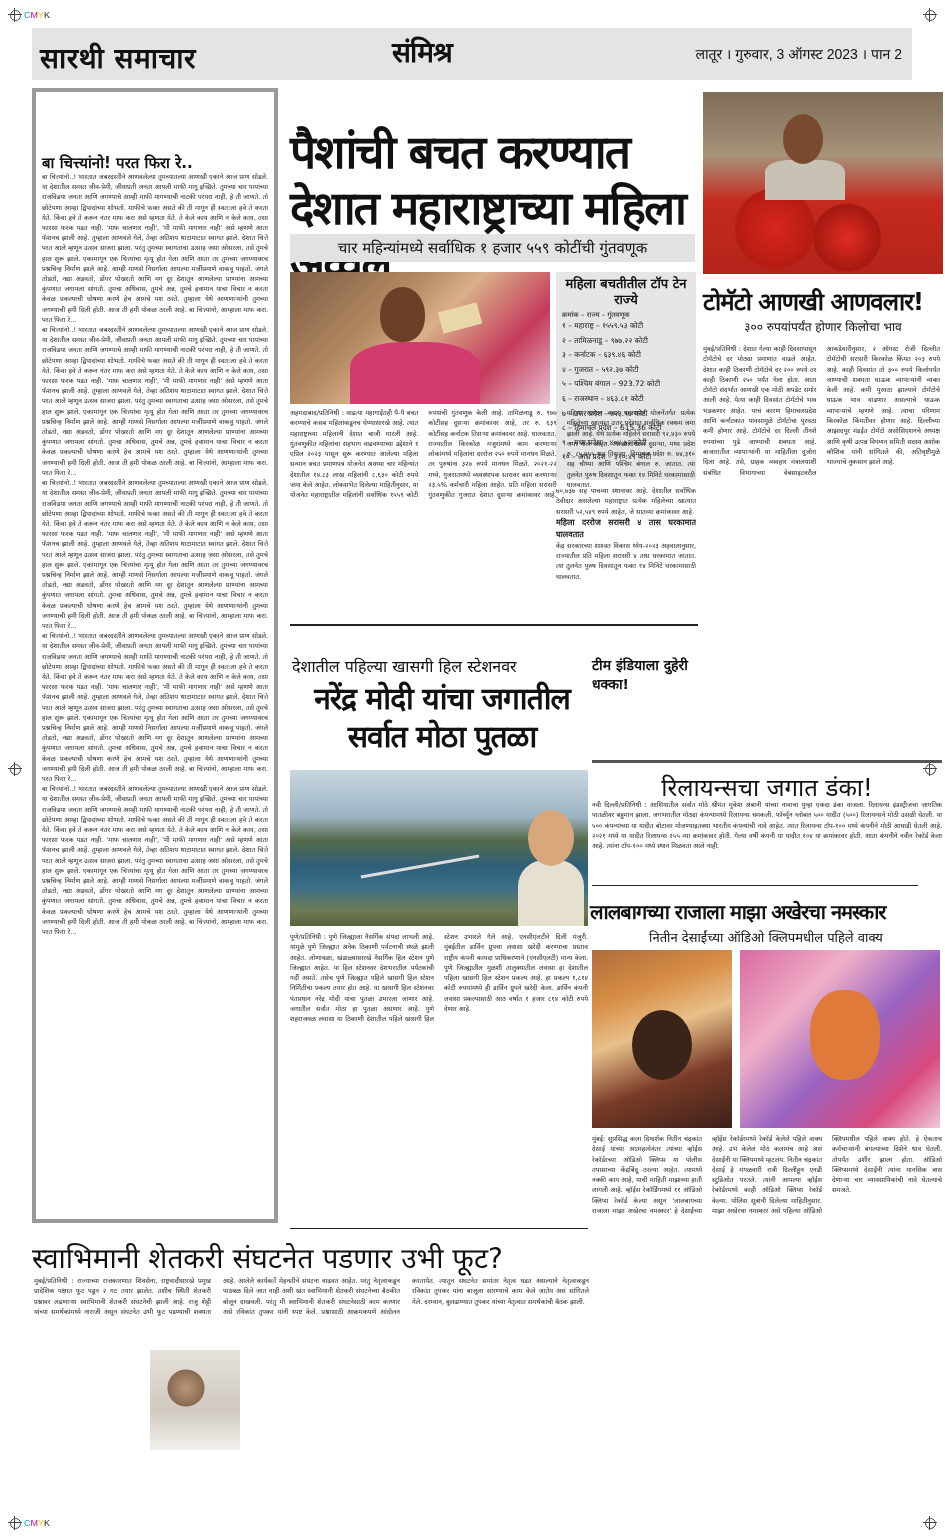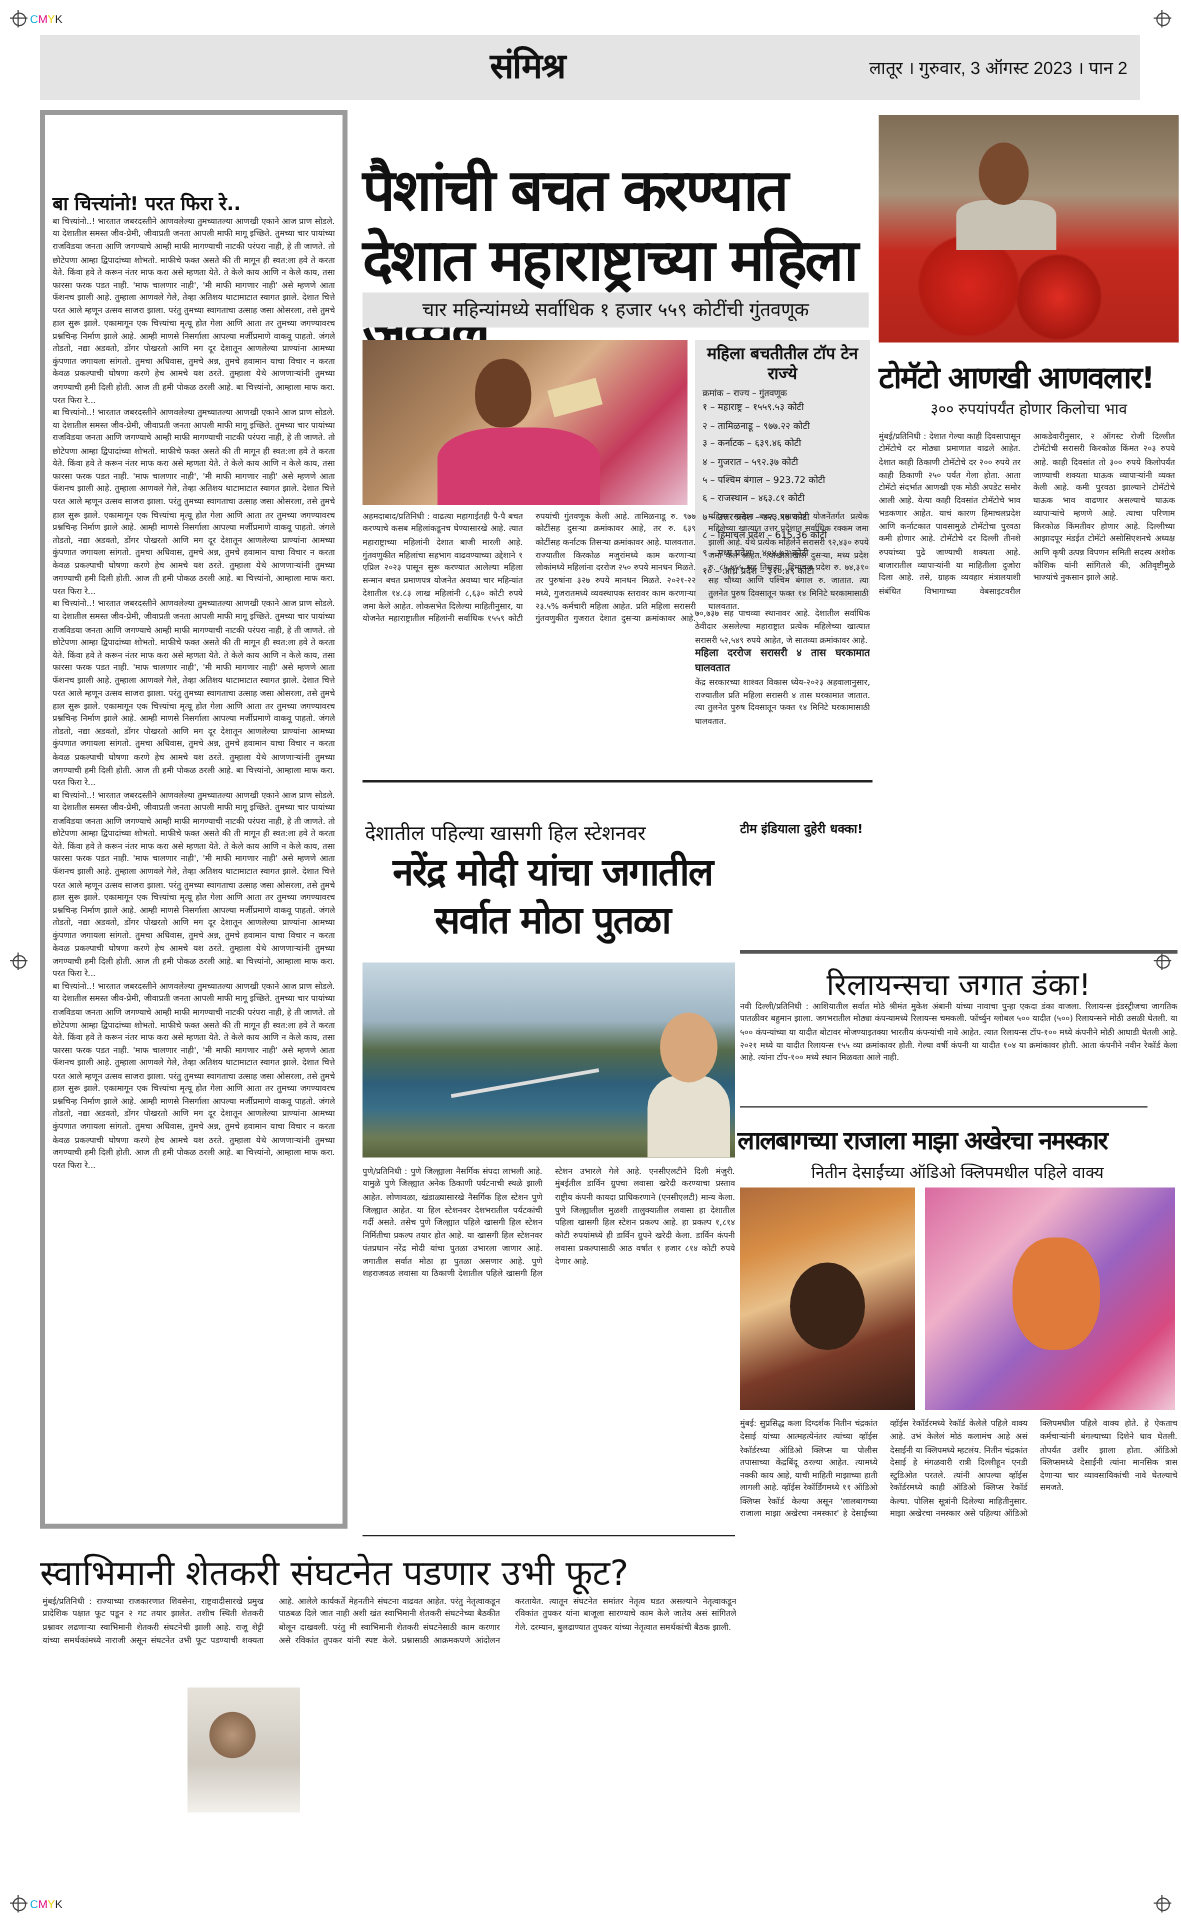--- a/index.html
+++ b/index.html
@@ -43,21 +43,21 @@
   .tomato-sub { left: 703px; top: 318px; width: 240px; text-align: center; font-size: 12px; }
 
   .hill-kicker { left: 292px; top: 655px; font-size: 16px; }
   .hill-head { left: 292px; top: 680px; width: 300px; font-size: 30px; line-height: 38px; font-weight: 900; text-align: center; letter-spacing: -1px; }
   .hill-photo { left: 290px; top: 770px; width: 298px; height: 156px; background: linear-gradient(180deg,#c7d7e1 0%,#9cb3c2 30%,#556b4a 45%,#2e5f7a 62%,#3a6f88 75%,#6d7b55 90%,#58633c 100%); }
   .hill-photo .bridge { position: absolute; left: 70px; top: 95px; width: 120px; height: 3px; background: #ddd; transform: rotate(-10deg); }
   .hill-photo .modi { position: absolute; right: 14px; top: 40px; width: 46px; height: 56px; background: #d8a77c; border-radius: 50%; }
   .hill-photo .kurta { position: absolute; right: 4px; top: 90px; width: 66px; height: 66px; background: #e6e0d0; border-radius: 40% 40% 0 0; }
 
   .team-box { left: 592px; top: 655px; width: 102px; height: 100px; }
-  .team-head { font-size: 10px; font-weight: bold; }
+  .team-head { font-size: 14px; font-weight: bold; }
   .tom-text { left: 703px; top: 344px; width: 237px; height: 418px; column-count: 2; column-gap: 10px; }
 
   .rel-head { left: 592px; top: 770px; width: 350px; text-align: center; font-size: 24px; }
   .rel-text { left: 592px; top: 800px; width: 350px; height: 78px; }
 
   .lal-head { left: 590px; top: 898px; width: 352px; font-size: 20px; font-weight: 900; letter-spacing: -1px; white-space: nowrap; }
   .lal-sub { left: 590px; top: 928px; width: 352px; text-align: center; font-size: 13px; }
   .lal-photo1 { left: 592px; top: 950px; width: 140px; height: 178px; background: linear-gradient(160deg,#b06c3c 0%,#d88e45 25%,#e8c08a 45%,#7a3b28 70%,#3c2018 100%); }
   .lal-photo2 { left: 740px; top: 950px; width: 200px; height: 178px; background: linear-gradient(135deg,#d96aa0 0%,#f0b0c8 30%,#9a63c0 55%,#d84a80 80%,#f0c8d8 100%); }
   .lal-photo1 .p { position: absolute; left: 40px; top: 60px; width: 60px; height: 70px; background: #3a2418; border-radius: 50%; }
@@ -90,20 +90,21 @@
   </div>
 <div class="reg" style="left:8px;top:1516px;">
     <span></span>
   </div>
 <div class="abs cmyk" style="left:24px;top:1518px;"><span class="c">C</span><span class="m">M</span><span class="y">Y</span><span class="k">K</span></div>
 <div class="reg" style="right:8px;top:1516px;">
     <span></span>
   </div>
 
 <div class="abs masthead">
+  <div class="abs mast-left">सारथी समाचार</div>
   <div class="abs mast-center">संमिश्र</div>
   <div class="abs mast-right">लातूर । गुरुवार, 3 ऑगस्ट 2023 । पान 2</div>
 </div>
 
 <div class="abs editorial">
   <div class="ed-head">बा चित्त्यांनो! परत फिरा रे..</div>
   <div class="ed-body">
     <p>बा चित्त्यांनो..! भारतात जबरदस्तीने आणवलेल्या तुमच्यातल्या आणखी एकाने आज प्राण सोडले. या देशातील समस्त जीव-प्रेमी, जीवाप्रती जनता आपली माफी मागू इच्छिते. तुमच्या चार पायांच्या राजविडया जनता आणि जगण्याचे आम्ही माफी मागण्याची नाटकी परंपरा नाही, हे ती जाणते. तो छोटेपणा आम्हा द्विपादांच्या शोभतो. माफीचे फक्त असते की ती मागून ही स्वत:ला हवे ते करता येते. किंवा हवे ते करून नंतर माफ करा असे म्हणता येते. ते केले काय आणि न केले काय, तसा फारसा फरक पडत नाही. 'माफ चालणार नाही', 'मी माफी मागणार नाही' असे म्हणणे आता फॅशनच झाली आहे. तुम्हाला आणवले गेले, तेव्हा अतिशय थाटामाटात स्वागत झाले. देशात चित्ते परत आले म्हणून उत्सव साजरा झाला. परंतु तुमच्या स्वागताचा उत्साह जसा ओसरला, तसे तुमचे हाल सुरू झाले. एकामागून एक चित्त्यांचा मृत्यू होत गेला आणि आता तर तुमच्या जगण्यावरच प्रश्नचिन्ह निर्माण झाले आहे. आम्ही माणसे निसर्गाला आपल्या मर्जीप्रमाणे वाकवू पाहतो. जंगले तोडतो, नद्या अडवतो, डोंगर पोखरतो आणि मग दूर देशातून आणलेल्या प्राण्यांना आमच्या कुंपणात जगायला सांगतो. तुमचा अधिवास, तुमचे अन्न, तुमचे हवामान याचा विचार न करता केवळ प्रकल्पाची घोषणा करणे हेच आमचे यश ठरते. तुम्हाला येथे आणणाऱ्यांनी तुमच्या जगण्याची हमी दिली होती. आज ती हमी पोकळ ठरली आहे. बा चित्त्यांनो, आम्हाला माफ करा. परत फिरा रे...</p>
     <p>बा चित्त्यांनो..! भारतात जबरदस्तीने आणवलेल्या तुमच्यातल्या आणखी एकाने आज प्राण सोडले. या देशातील समस्त जीव-प्रेमी, जीवाप्रती जनता आपली माफी मागू इच्छिते. तुमच्या चार पायांच्या राजविडया जनता आणि जगण्याचे आम्ही माफी मागण्याची नाटकी परंपरा नाही, हे ती जाणते. तो छोटेपणा आम्हा द्विपादांच्या शोभतो. माफीचे फक्त असते की ती मागून ही स्वत:ला हवे ते करता येते. किंवा हवे ते करून नंतर माफ करा असे म्हणता येते. ते केले काय आणि न केले काय, तसा फारसा फरक पडत नाही. 'माफ चालणार नाही', 'मी माफी मागणार नाही' असे म्हणणे आता फॅशनच झाली आहे. तुम्हाला आणवले गेले, तेव्हा अतिशय थाटामाटात स्वागत झाले. देशात चित्ते परत आले म्हणून उत्सव साजरा झाला. परंतु तुमच्या स्वागताचा उत्साह जसा ओसरला, तसे तुमचे हाल सुरू झाले. एकामागून एक चित्त्यांचा मृत्यू होत गेला आणि आता तर तुमच्या जगण्यावरच प्रश्नचिन्ह निर्माण झाले आहे. आम्ही माणसे निसर्गाला आपल्या मर्जीप्रमाणे वाकवू पाहतो. जंगले तोडतो, नद्या अडवतो, डोंगर पोखरतो आणि मग दूर देशातून आणलेल्या प्राण्यांना आमच्या कुंपणात जगायला सांगतो. तुमचा अधिवास, तुमचे अन्न, तुमचे हवामान याचा विचार न करता केवळ प्रकल्पाची घोषणा करणे हेच आमचे यश ठरते. तुम्हाला येथे आणणाऱ्यांनी तुमच्या जगण्याची हमी दिली होती. आज ती हमी पोकळ ठरली आहे. बा चित्त्यांनो, आम्हाला माफ करा. परत फिरा रे...</p>
     <p>बा चित्त्यांनो..! भारतात जबरदस्तीने आणवलेल्या तुमच्यातल्या आणखी एकाने आज प्राण सोडले. या देशातील समस्त जीव-प्रेमी, जीवाप्रती जनता आपली माफी मागू इच्छिते. तुमच्या चार पायांच्या राजविडया जनता आणि जगण्याचे आम्ही माफी मागण्याची नाटकी परंपरा नाही, हे ती जाणते. तो छोटेपणा आम्हा द्विपादांच्या शोभतो. माफीचे फक्त असते की ती मागून ही स्वत:ला हवे ते करता येते. किंवा हवे ते करून नंतर माफ करा असे म्हणता येते. ते केले काय आणि न केले काय, तसा फारसा फरक पडत नाही. 'माफ चालणार नाही', 'मी माफी मागणार नाही' असे म्हणणे आता फॅशनच झाली आहे. तुम्हाला आणवले गेले, तेव्हा अतिशय थाटामाटात स्वागत झाले. देशात चित्ते परत आले म्हणून उत्सव साजरा झाला. परंतु तुमच्या स्वागताचा उत्साह जसा ओसरला, तसे तुमचे हाल सुरू झाले. एकामागून एक चित्त्यांचा मृत्यू होत गेला आणि आता तर तुमच्या जगण्यावरच प्रश्नचिन्ह निर्माण झाले आहे. आम्ही माणसे निसर्गाला आपल्या मर्जीप्रमाणे वाकवू पाहतो. जंगले तोडतो, नद्या अडवतो, डोंगर पोखरतो आणि मग दूर देशातून आणलेल्या प्राण्यांना आमच्या कुंपणात जगायला सांगतो. तुमचा अधिवास, तुमचे अन्न, तुमचे हवामान याचा विचार न करता केवळ प्रकल्पाची घोषणा करणे हेच आमचे यश ठरते. तुम्हाला येथे आणणाऱ्यांनी तुमच्या जगण्याची हमी दिली होती. आज ती हमी पोकळ ठरली आहे. बा चित्त्यांनो, आम्हाला माफ करा. परत फिरा रे...</p>

